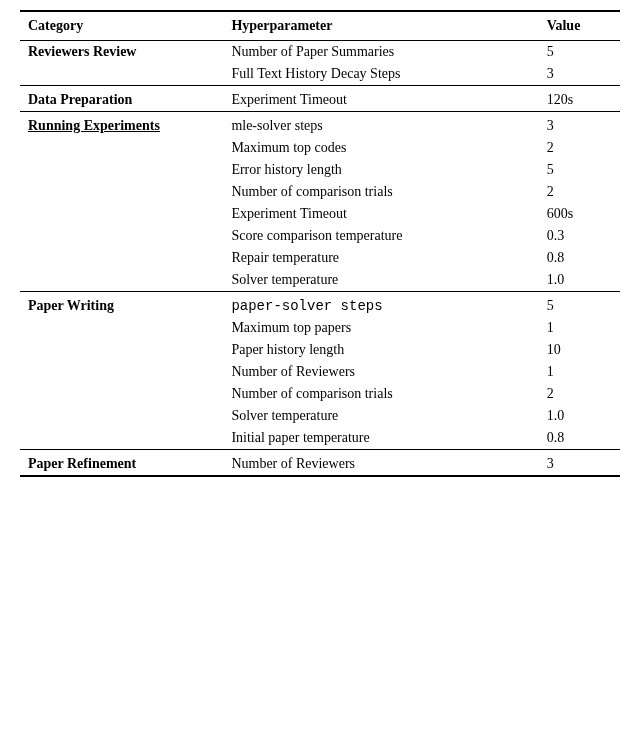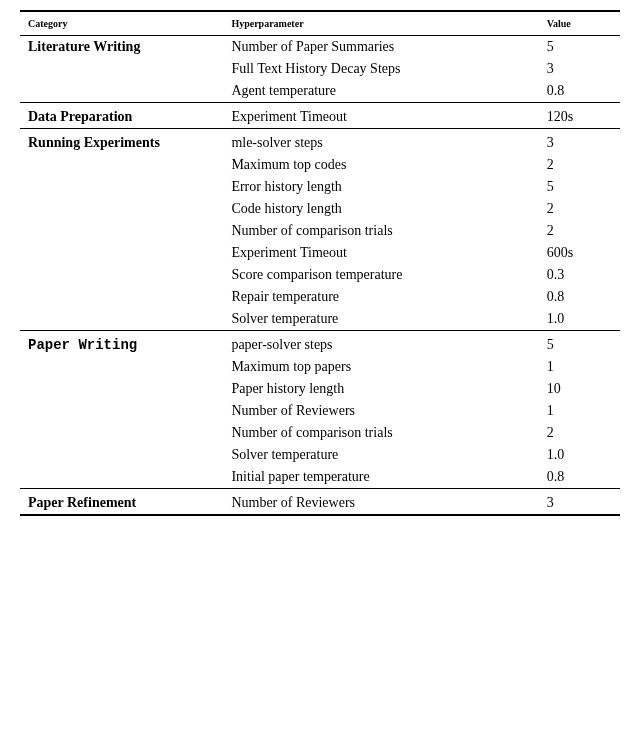--- a/index.html
+++ b/index.html
@@ -22,21 +22,21 @@
       width: 100%;
       border-collapse: collapse;
     }
 
     thead tr th {
       border-top: 2px solid #000;
       border-bottom: 1.5px solid #000;
       padding: 6px 8px;
       text-align: left;
       font-weight: bold;
-      font-size: 10px;
+      font-size: 14px;
     }
 
     tbody tr td {
       padding: 3px 8px;
       vertical-align: top;
       font-size: 14px;
     }
 
     .category-cell {
       font-weight: bold;
@@ -63,58 +63,48 @@
 <table>
   <thead>
     <tr>
       <th style="width:200px;">Category</th>
       <th style="width:310px;margin-top:8px;">Hyperparameter</th>
       <th style="width:80px;">Value</th>
     </tr>
   </thead>
   <tbody id="table-body">
   <tr>
-        <td class="category-cell">Literature Writing</td>
+        <td class="category-cell">Reviewers Review</td>
         <td class="hyperparameter-cell">Number of Paper Summaries</td>
         <td class="value-cell">5</td>
       </tr>
       <tr>
         <td class="category-cell"></td>
         <td class="hyperparameter-cell">Full Text History Decay Steps</td>
         <td class="value-cell">3</td>
       </tr>
-      <tr>
-        <td class="category-cell"></td>
-        <td class="hyperparameter-cell">Agent temperature</td>
-        <td class="value-cell">0.8</td>
-      </tr>
       <tr class="section-divider">
         <td class="category-cell" style="border-top: 1.5px solid rgb(0, 0, 0); padding-top: 6px;">Data Preparation</td>
         <td class="hyperparameter-cell" style="border-top: 1.5px solid rgb(0, 0, 0); padding-top: 6px;">Experiment Timeout</td>
         <td class="value-cell" style="border-top: 1.5px solid rgb(0, 0, 0); padding-top: 6px;">120s</td>
       </tr>
       <tr class="section-divider">
-        <td class="category-cell" style="border-top: 1.5px solid rgb(0, 0, 0); padding-top: 6px;">Running Experiments</td>
+        <td class="category-cell" style="border-top: 1.5px solid rgb(0, 0, 0); padding-top: 6px; text-decoration: underline;">Running Experiments</td>
         <td class="hyperparameter-cell" style="border-top: 1.5px solid rgb(0, 0, 0); padding-top: 6px;">mle-solver steps</td>
         <td class="value-cell" style="border-top: 1.5px solid rgb(0, 0, 0); padding-top: 6px;">3</td>
       </tr>
       <tr>
         <td class="category-cell"></td>
         <td class="hyperparameter-cell">Maximum top codes</td>
         <td class="value-cell">2</td>
       </tr>
       <tr>
         <td class="category-cell"></td>
         <td class="hyperparameter-cell">Error history length</td>
         <td class="value-cell">5</td>
-      </tr>
-      <tr>
-        <td class="category-cell"></td>
-        <td class="hyperparameter-cell">Code history length</td>
-        <td class="value-cell">2</td>
       </tr>
       <tr>
         <td class="category-cell"></td>
         <td class="hyperparameter-cell">Number of comparison trials</td>
         <td class="value-cell">2</td>
       </tr>
       <tr>
         <td class="category-cell"></td>
         <td class="hyperparameter-cell">Experiment Timeout</td>
         <td class="value-cell">600s</td>
@@ -128,22 +118,22 @@
         <td class="category-cell"></td>
         <td class="hyperparameter-cell">Repair temperature</td>
         <td class="value-cell">0.8</td>
       </tr>
       <tr>
         <td class="category-cell"></td>
         <td class="hyperparameter-cell">Solver temperature</td>
         <td class="value-cell">1.0</td>
       </tr>
       <tr class="section-divider">
-        <td class="category-cell" style="border-top: 1.5px solid rgb(0, 0, 0); padding-top: 6px; font-family: Liberation Mono, monospace;">Paper Writing</td>
-        <td class="hyperparameter-cell" style="border-top: 1.5px solid rgb(0, 0, 0); padding-top: 6px;">paper-solver steps</td>
+        <td class="category-cell" style="border-top: 1.5px solid rgb(0, 0, 0); padding-top: 6px;">Paper Writing</td>
+        <td class="hyperparameter-cell" style="border-top: 1.5px solid rgb(0, 0, 0); padding-top: 6px; font-family: Liberation Mono, monospace;">paper-solver steps</td>
         <td class="value-cell" style="border-top: 1.5px solid rgb(0, 0, 0); padding-top: 6px;">5</td>
       </tr>
       <tr>
         <td class="category-cell"></td>
         <td class="hyperparameter-cell">Maximum top papers</td>
         <td class="value-cell">1</td>
       </tr>
       <tr>
         <td class="category-cell"></td>
         <td class="hyperparameter-cell">Paper history length</td>

